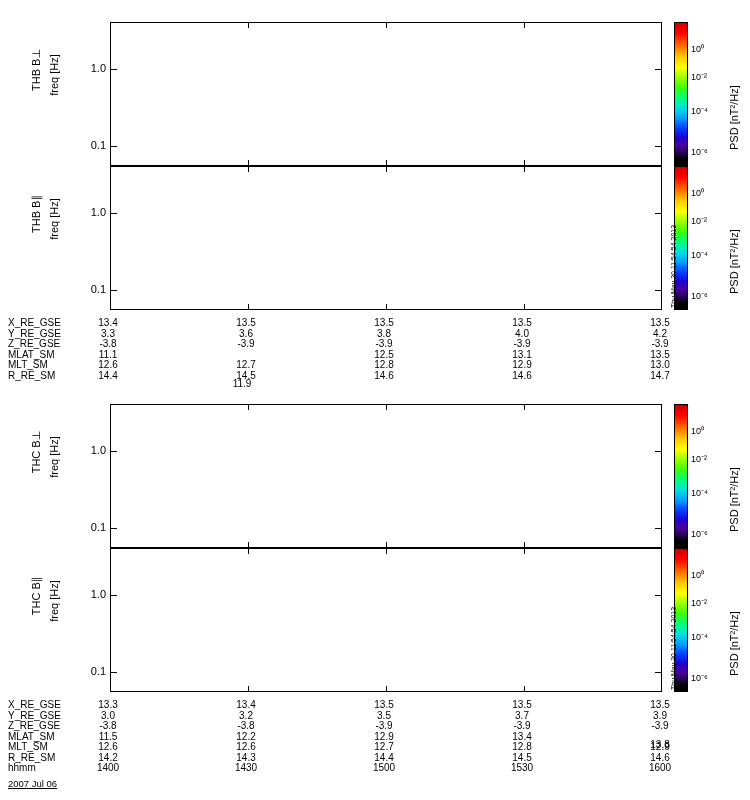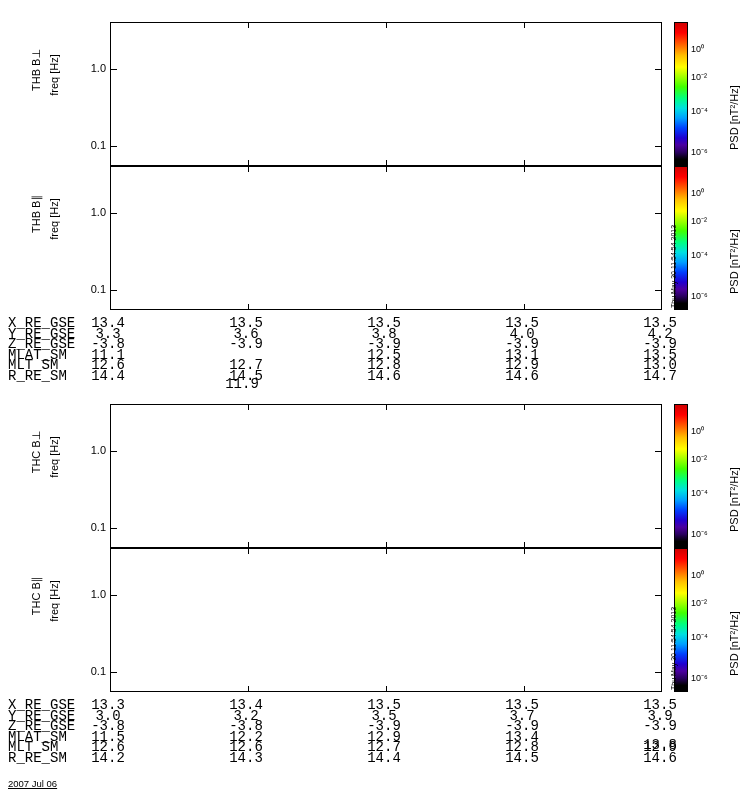--- a/index.html
+++ b/index.html
@@ -96,22 +96,22 @@
     position: absolute;
     transform-origin: 0 0;
     transform: rotate(-90deg);
     font-size: 7px;
     white-space: nowrap;
     color: #000000;
   }
   
   .ephem {
     position: absolute;
-    font-family: Liberation Mono, monospace;
-    font-size: 14px;
+    font-family: Liberation Sans, sans-serif;
+    font-size: 10px;
     line-height: 10.5px;
   }
   .ephem-row {
     position: relative;
     height: 10.5px;
     white-space: nowrap;
   }
   .ephem-name {
     position: absolute;
     left: 0;
@@ -328,17 +328,25 @@
       <span class="ephem-val" style="left:630px;">12.9</span>
     </div>
     <div class="ephem-row">
       <span class="ephem-name">R_RE_SM</span>
       <span class="ephem-val" style="left:78px;">14.2</span>
       <span class="ephem-val" style="left:216px;">14.3</span>
       <span class="ephem-val" style="left:354px;">14.4</span>
       <span class="ephem-val" style="left:492px;">14.5</span>
       <span class="ephem-val" style="left:630px;">14.6</span>
     </div>
+    <div class="ephem-row">
+      <span class="ephem-name">hhmm</span>
+      <span class="ephem-val" style="left:78px;">1400</span>
+      <span class="ephem-val" style="left:216px;">1430</span>
+      <span class="ephem-val" style="left:354px;">1500</span>
+      <span class="ephem-val" style="left:492px;">1530</span>
+      <span class="ephem-val" style="left:630px;">1600</span>
+    </div>
   </div>
 
   <div class="date-label" style="top:778px;text-decoration:underline;">2007 Jul 06</div>
 
 </div>
 
 </body></html>

